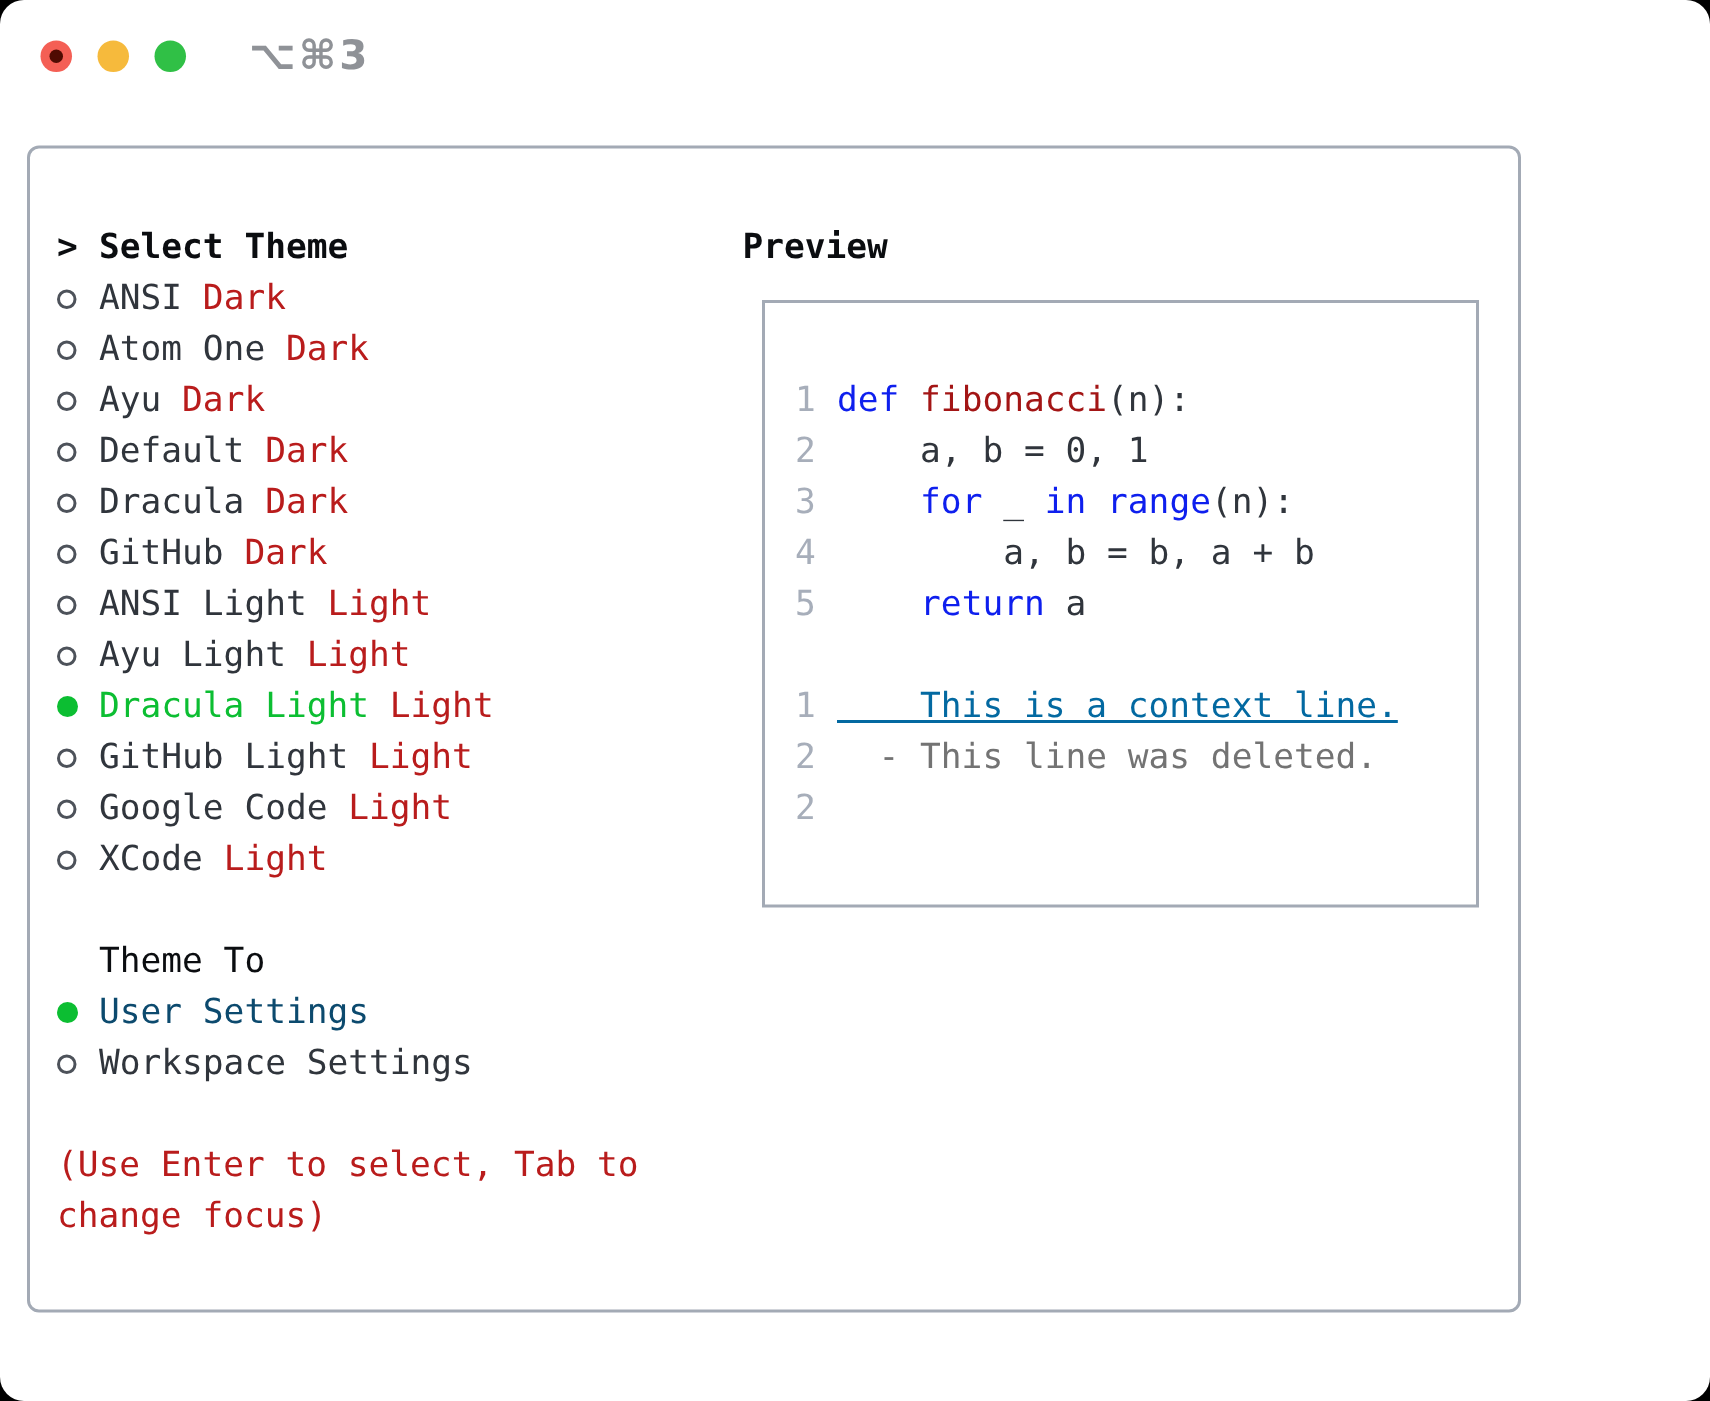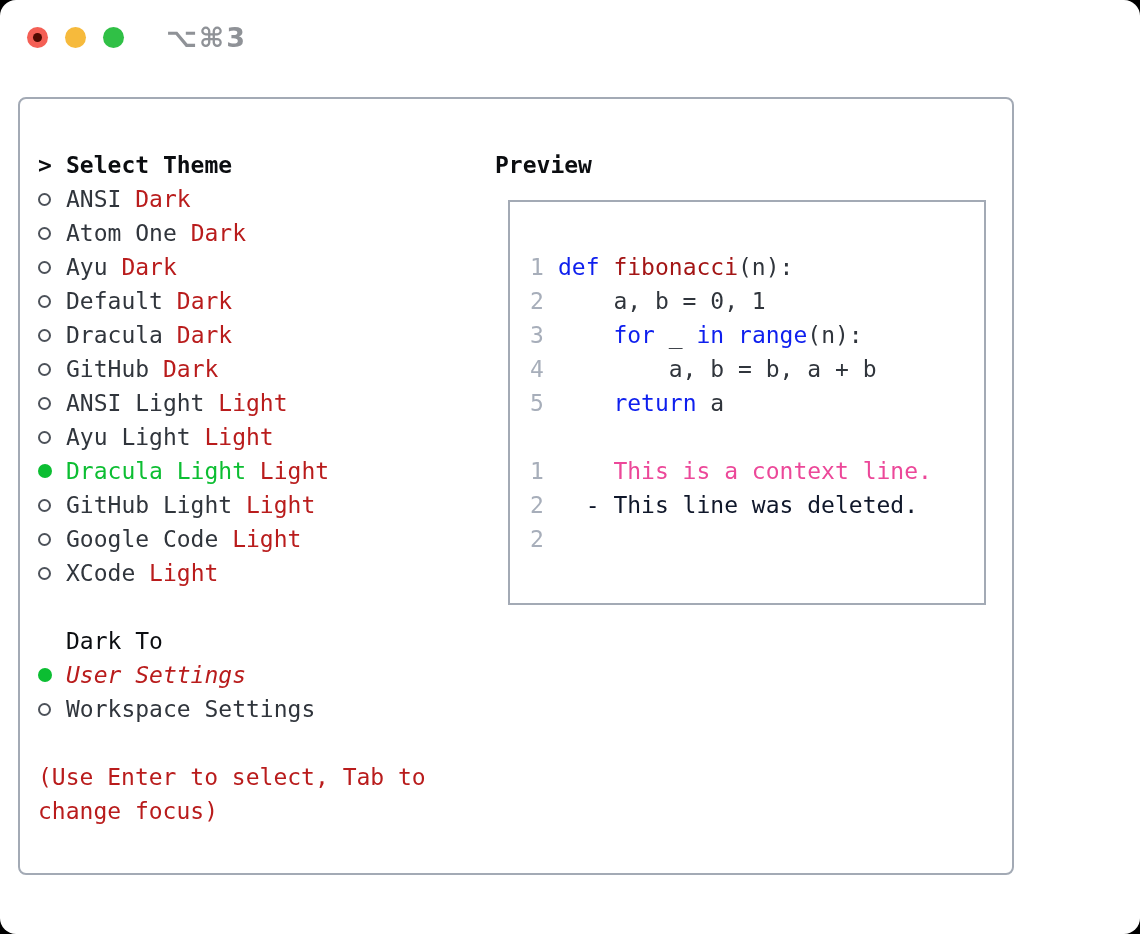--- a/index.html
+++ b/index.html
@@ -56,38 +56,38 @@
         <div class="mono-row"><span class="marker"><span class="ring"></span></span><span style="color: rgb(48, 53, 60);">Default</span><span class="muted"> Dark</span></div>
         <div class="mono-row"><span class="marker"><span class="ring"></span></span><span style="color: rgb(48, 53, 60);">Dracula</span><span class="muted"> Dark</span></div>
         <div class="mono-row"><span class="marker"><span class="ring"></span></span><span style="color: rgb(48, 53, 60);">GitHub</span><span class="muted"> Dark</span></div>
         <div class="mono-row"><span class="marker"><span class="ring"></span></span><span style="color: rgb(48, 53, 60);">ANSI Light</span><span class="muted"> Light</span></div>
         <div class="mono-row"><span class="marker"><span class="ring"></span></span><span style="color: rgb(48, 53, 60);">Ayu Light</span><span class="muted"> Light</span></div>
         <div class="mono-row"><span class="marker"><span class="dot" style="background: rgb(12, 190, 50);"></span></span><span style="color: rgb(12, 190, 50);">Dracula Light</span><span class="muted"> Light</span></div>
         <div class="mono-row"><span class="marker"><span class="ring"></span></span><span style="color: rgb(48, 53, 60);">GitHub Light</span><span class="muted"> Light</span></div>
         <div class="mono-row"><span class="marker"><span class="ring"></span></span><span style="color: rgb(48, 53, 60);">Google Code</span><span class="muted"> Light</span></div>
         <div class="mono-row"><span class="marker"><span class="ring"></span></span><span style="color: rgb(48, 53, 60);">XCode</span><span class="muted"> Light</span></div>
         <div class="mono-row"></div>
-        <div class="mono-row"><span class="marker"></span><span class="plain-hdr">Dark To</span></div>
-        <div class="mono-row"><span class="marker"><span class="dot" style="background: rgb(12, 190, 50);"></span></span><span style="color: #b91c1c; font-style: italic;">User Settings</span></div>
+        <div class="mono-row"><span class="marker"></span><span class="plain-hdr">Theme To</span></div>
+        <div class="mono-row"><span class="marker"><span class="dot" style="background: rgb(12, 190, 50);"></span></span><span style="color: #0c4a6e;">User Settings</span></div>
         <div class="mono-row"><span class="marker"><span class="ring"></span></span><span style="color: rgb(48, 53, 60);">Workspace Settings</span></div>
         <div class="mono-row"></div>
         <div class="mono-row"><span class="muted">(Use Enter to select, Tab to</span></div>
         <div class="mono-row"><span class="muted">change focus)</span></div>
       </div>
 
     <div class="preview-label">Preview</div>
 
     <div class="preview-box">
       <div id="preview-lines">
           <div class="mono-row"><span class="lnum">1</span><span style="color: rgb(14, 31, 238);">def </span><span style="color: rgb(163, 21, 21);">fibonacci</span><span style="color: rgb(48, 53, 60);">(n):</span></div>
           <div class="mono-row"><span class="lnum">2</span><span style="color: rgb(48, 53, 60);">    a, b = 0, 1</span></div>
           <div class="mono-row"><span class="lnum">3</span><span style="color: rgb(48, 53, 60);">    </span><span style="color: rgb(14, 31, 238);">for</span><span style="color: rgb(48, 53, 60);"> _ </span><span style="color: rgb(14, 31, 238);">in</span><span style="color: rgb(48, 53, 60);"> </span><span style="color: rgb(14, 31, 238);">range</span><span style="color: rgb(48, 53, 60);">(n):</span></div>
           <div class="mono-row"><span class="lnum">4</span><span style="color: rgb(48, 53, 60);">        a, b = b, a + b</span></div>
           <div class="mono-row"><span class="lnum">5</span><span style="color: rgb(48, 53, 60);">    </span><span style="color: rgb(14, 31, 238);">return</span><span style="color: rgb(48, 53, 60);"> a</span></div>
           <div class="mono-row"><span class="lnum"></span></div>
-          <div class="mono-row"><span class="lnum">1</span><span style="color: #ec4899;">    This is a context line.</span></div>
-          <div class="mono-row"><span class="lnum">2</span><span style="color: #0f172a; text-align: center;">  - This line was deleted.</span></div>
+          <div class="mono-row"><span class="lnum">1</span><span style="color: #0369a1; text-decoration: underline;">    This is a context line.</span></div>
+          <div class="mono-row"><span class="lnum">2</span><span style="color: #737373; text-align: center;">  - This line was deleted.</span></div>
           <div class="mono-row"><span class="lnum">2</span></div>
         </div>
     </div>
   </div>
 
 </div>
 
 </body></html>

